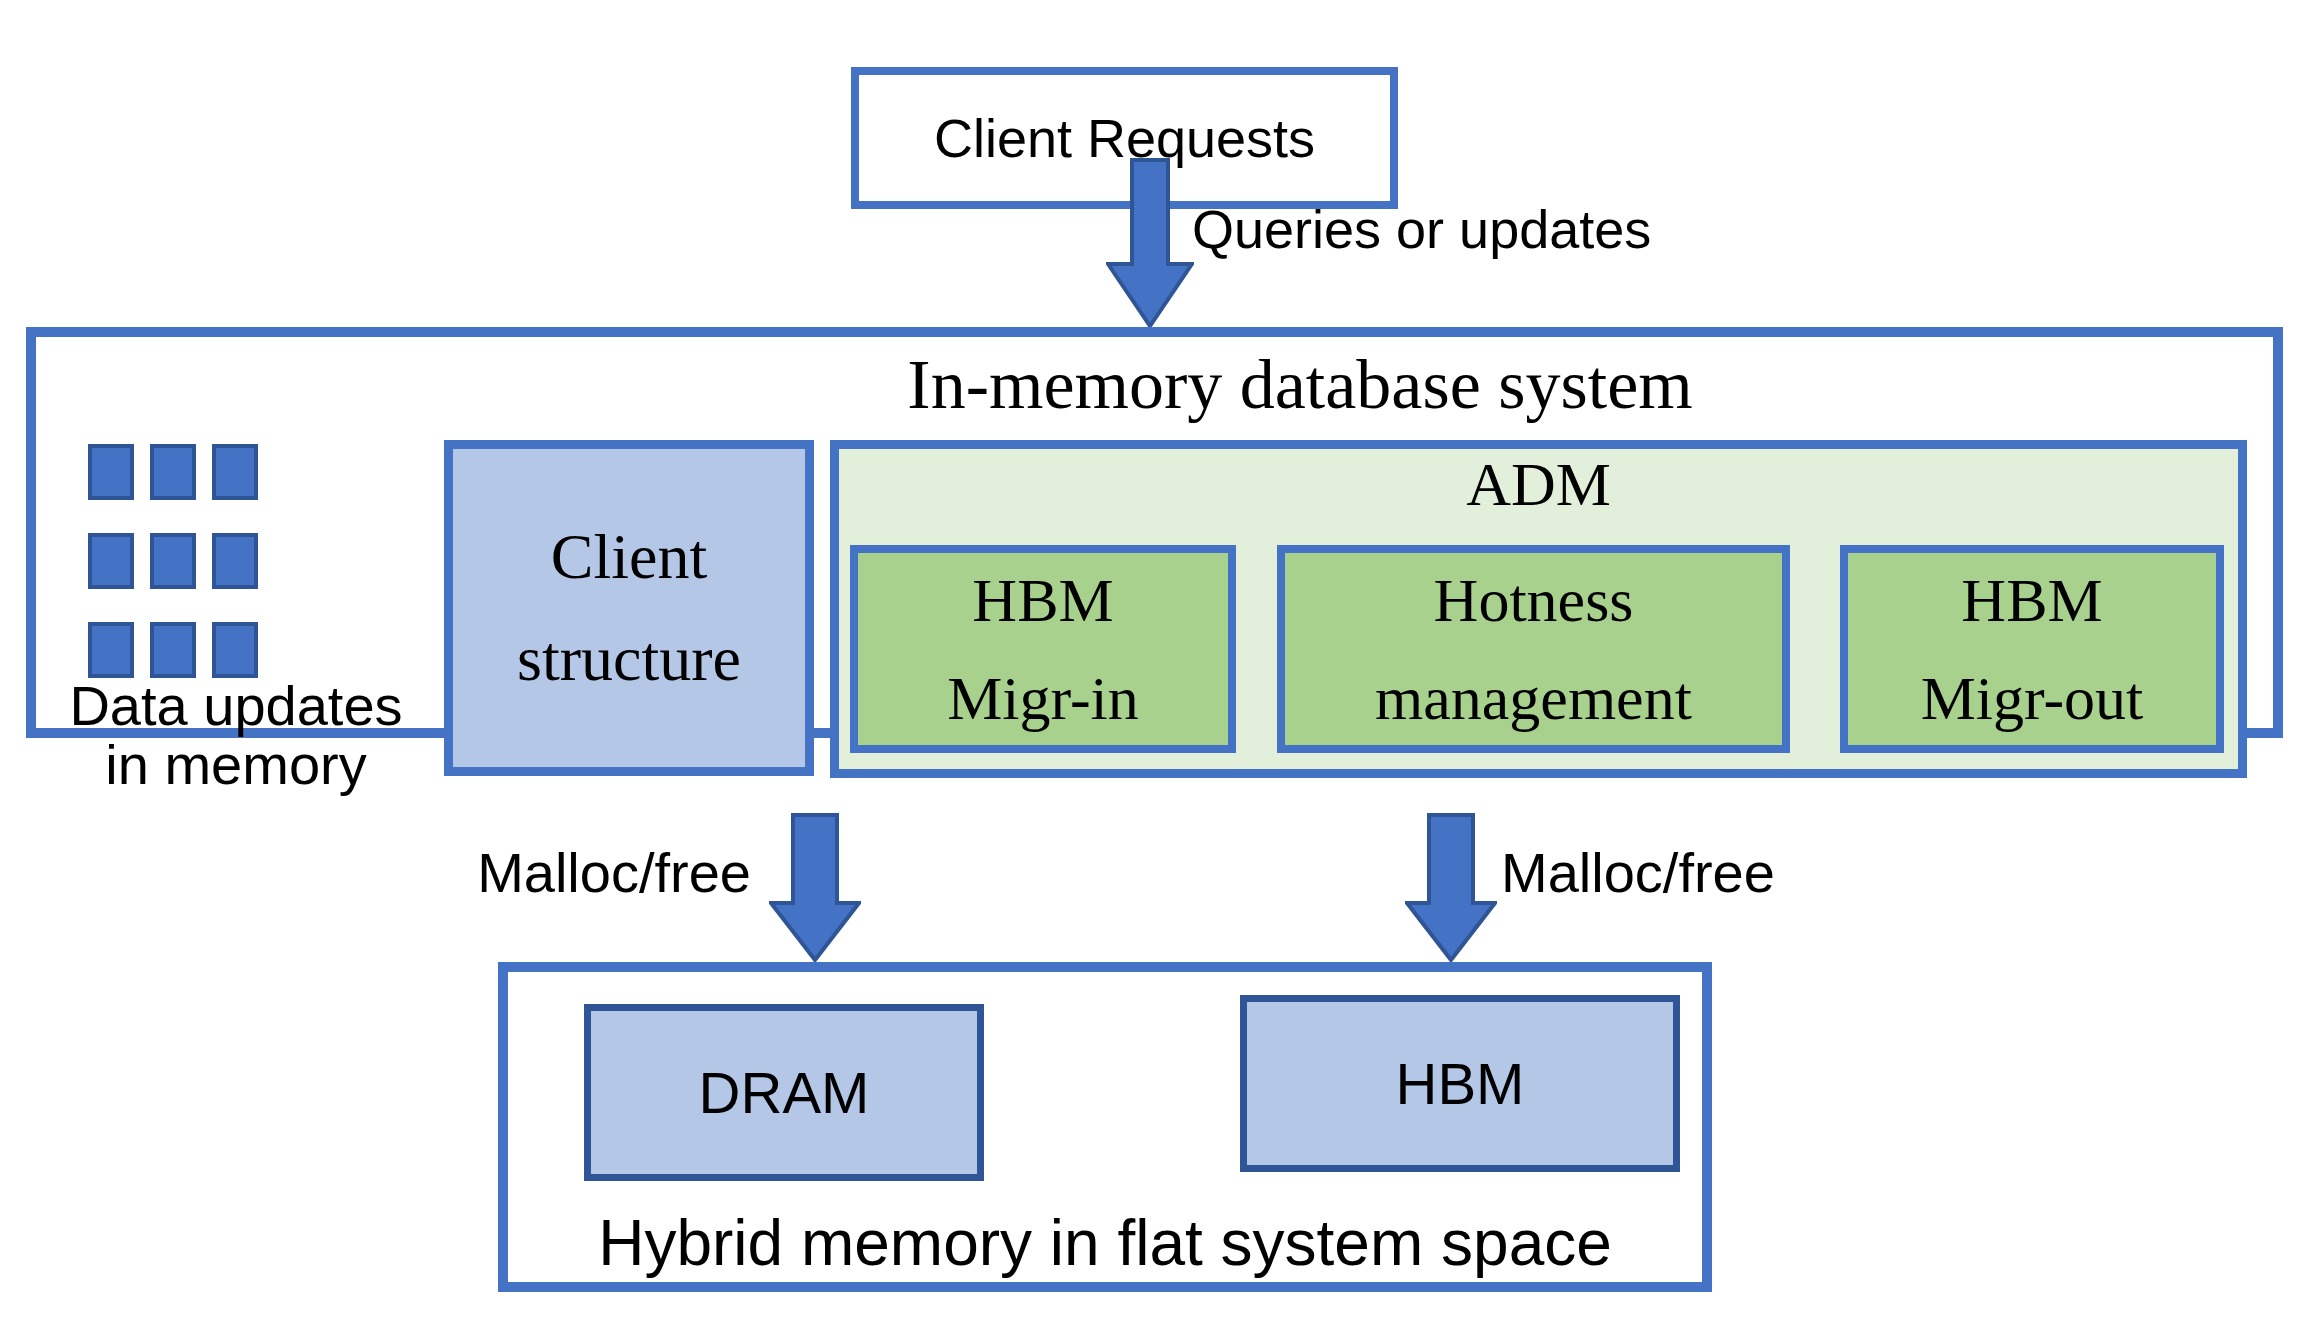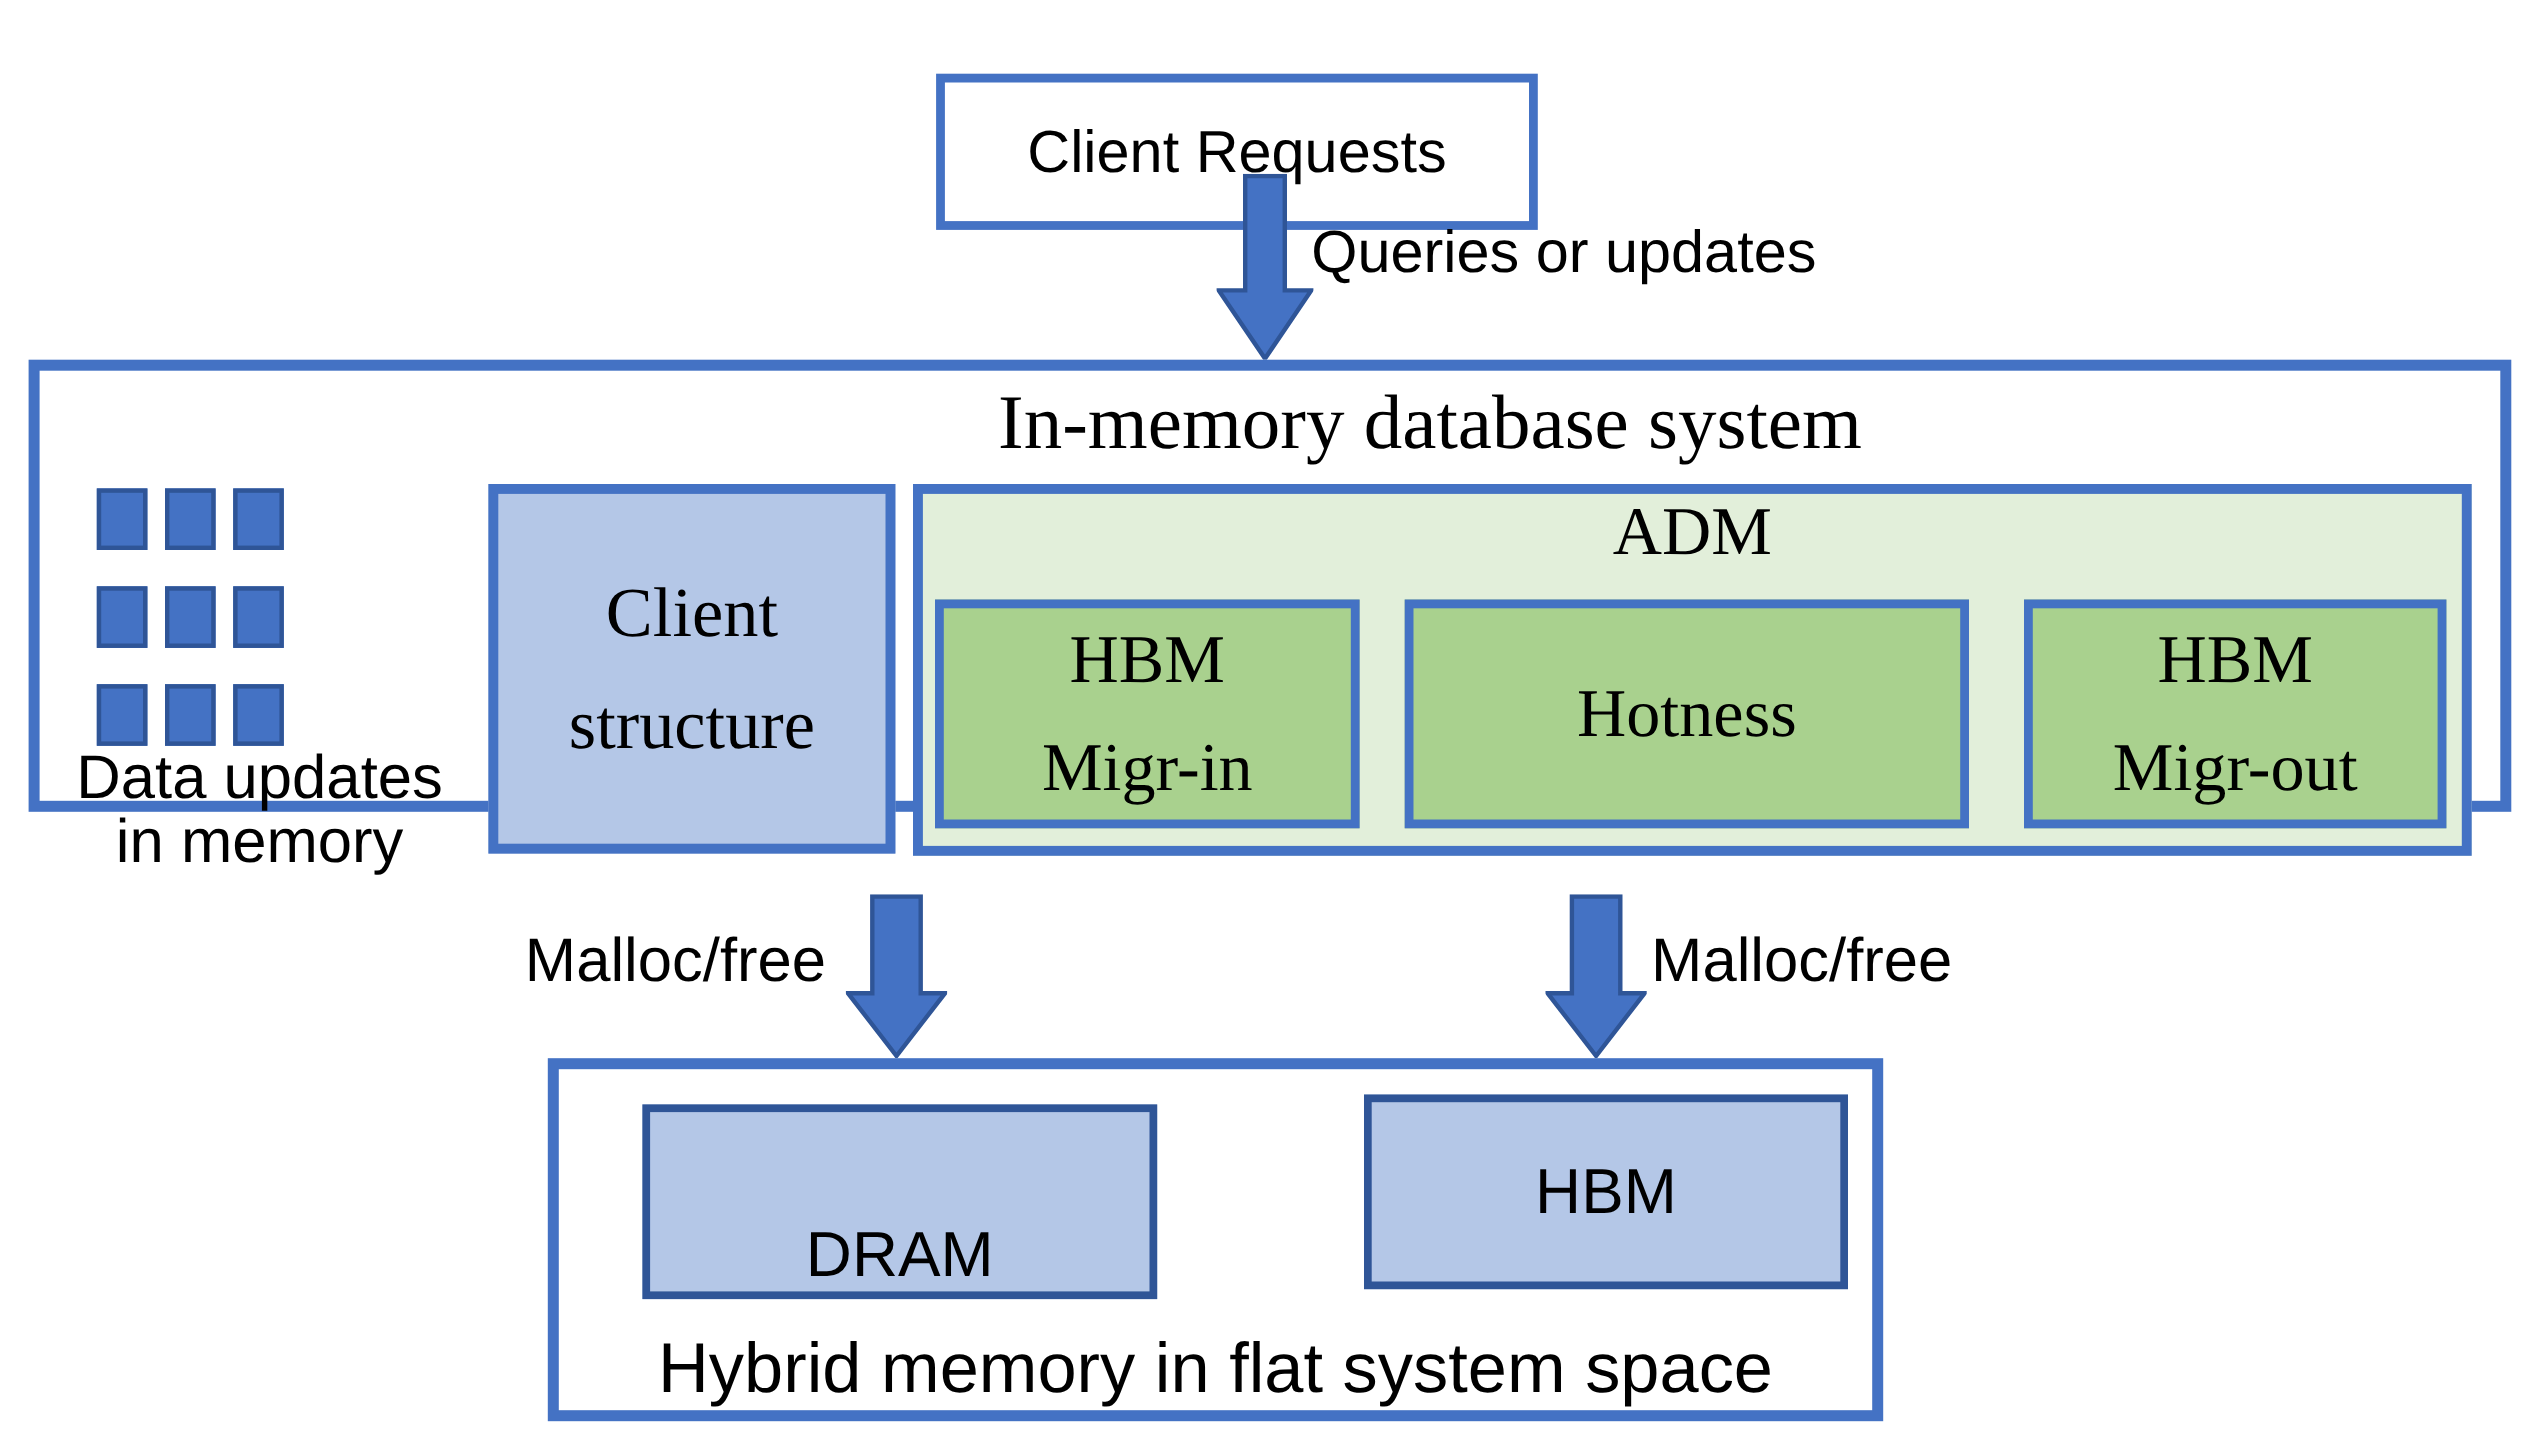--- a/index.html
+++ b/index.html
@@ -98,24 +98,24 @@
   .mod-hotness{left:438px;width:513px;}
   .mod-migr-out{left:1001px;width:384px;}
 
   
   .hybrid-box{
     position:absolute;left:498px;top:962px;width:1214px;height:330px;
     background:var(--background);
     border:10px solid var(--accent-blue);
   }
   .dram-box{
-    position:absolute;left:76px;top:32px;width:468px;height:177px;
+    position:absolute;left:76px;top:32px;width:400px;height:177px;
     background:var(--light-blue-fill);
     border:7px solid var(--dark-blue);
-    display:flex;align-items:flex-end;justify-content:center;
+    display:flex;align-items:center;justify-content:center;
     font-size:58px;
   }
   .hbm-box{
     position:absolute;left:732px;top:23px;width:440px;height:177px;
     background:var(--light-blue-fill);
     border:7px solid var(--dark-blue);
     display:flex;align-items:center;justify-content:center;
     font-size:58px;
   }
   .hybrid-caption{
@@ -164,20 +164,21 @@
     <div class="adm-box">
       <div class="adm-title serif">ADM</div>
 
       <div class="adm-module mod-migr-in serif">
         <div>HBM</div>
         <div>Migr-in</div>
       </div>
 
       <div class="adm-module mod-hotness serif">
         <div>Hotness</div>
+        <div>management</div>
       </div>
 
       <div class="adm-module mod-migr-out serif">
         <div>HBM</div>
         <div>Migr-out</div>
       </div>
     </div>
   </div>
 
   <div class="malloc-left sans">Malloc/free</div>

